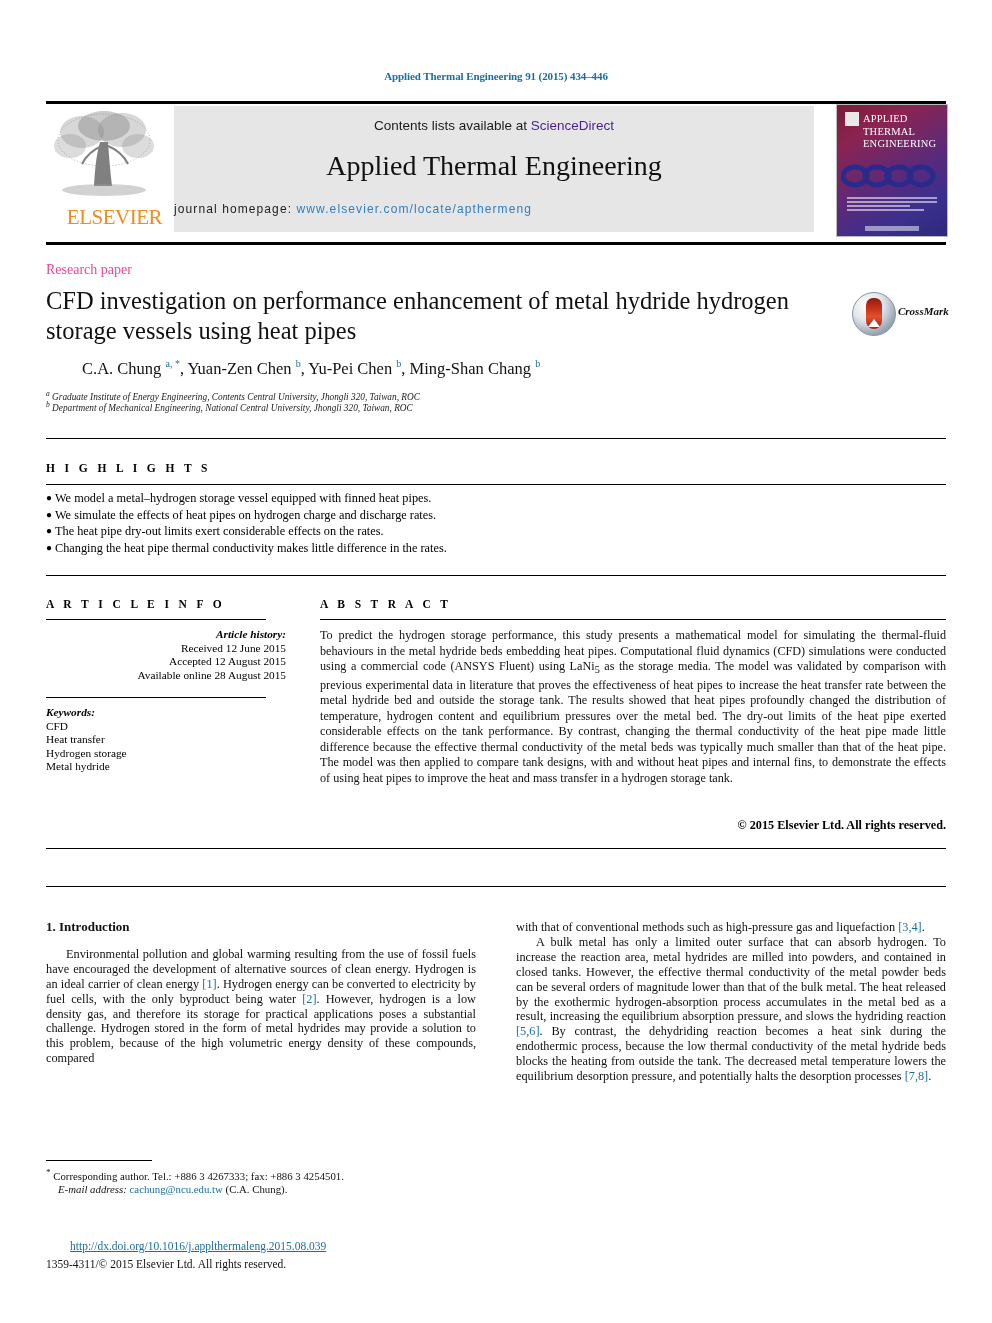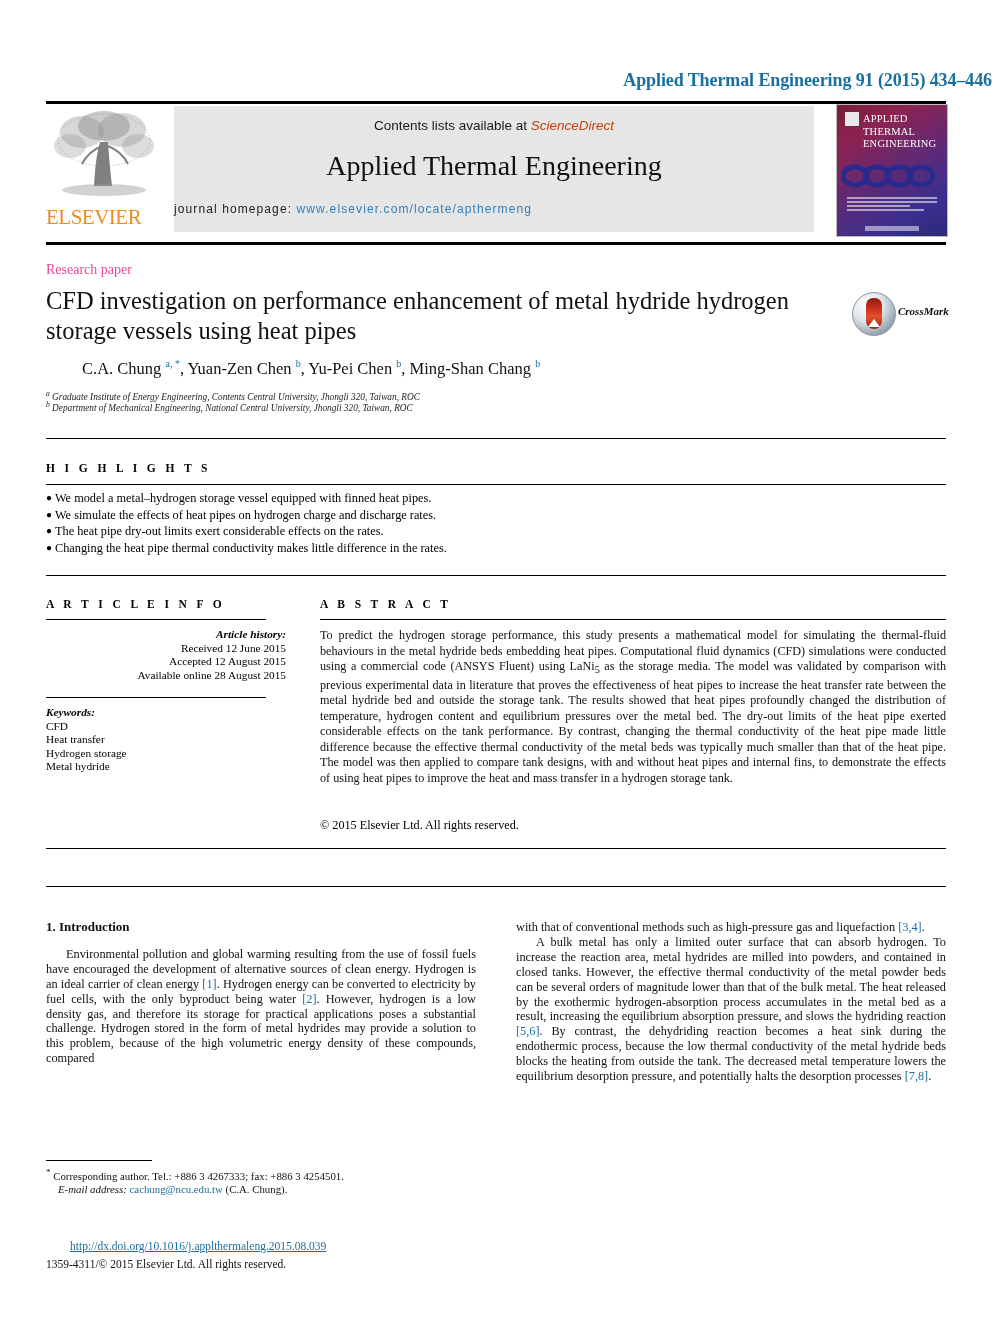--- a/index.html
+++ b/index.html
@@ -20,24 +20,24 @@
     left: 0; top: 0;
     width: 992px;
     height: 1323px;
   }
 
   
   .runhead {
     position: absolute;
     left: 0; top: 70px;
     width: 992px;
-    text-align: right;
+    text-align: center;
     font-family: "Liberation Serif", serif;
     font-weight: bold;
-    font-size: 18px;
+    font-size: 11px;
     color: #1a6ea0;
     letter-spacing: -0.1px;
   }
 
   
   .rule-thick {
     position: absolute;
     left: 46px;
     width: 900px;
     height: 3px;
@@ -61,21 +61,21 @@
   }
   .tree-canvas {
     position: absolute;
     left: 6px; top: 0;
     width: 104px; height: 98px;
   }
   .elsevier-word {
     position: absolute;
     left: 0; bottom: 4px;
     width: 116px;
-    text-align: left;
+    text-align: right;
     font-family: "Liberation Serif", serif;
     font-size: 21px;
     letter-spacing: -0.5px;
     color: #f08c1e;
   }
   .banner {
     position: absolute;
     left: 128px; top: 2px;
     width: 640px; height: 126px;
     background: #e6e6e6;
@@ -83,22 +83,21 @@
   .banner-contents {
     position: absolute;
     left: 0; top: 12px;
     width: 640px;
     text-align: center;
     font-family: "Liberation Sans", sans-serif;
     font-size: 13.5px;
     color: #1a1a1a;
   }
   .banner-contents .sd {
-    color: #c2410c;
-    font-style: italic;
+    color: #4c1d95;
   }
   .banner-journal {
     position: absolute;
     left: 0; top: 44px;
     width: 640px;
     text-align: center;
     font-family: "Liberation Serif", serif;
     font-size: 28px;
     color: #111;
   }
@@ -297,21 +296,23 @@
     width: 626px;
     font-size: 12.2px;
     line-height: 15.5px;
     text-align: justify;
     color: #111;
   }
   .abstract-copy {
     position: absolute;
     left: 320px; top: 818px;
     width: 626px;
+    text-align: right;
     font-size: 12.2px;
+    font-weight: bold;
   }
 
   .rule-abs-bottom { left: 46px; top: 848px; width: 900px; }
   .rule-body-top { left: 46px; top: 886px; width: 900px; }
 
   
   .col {
     position: absolute;
     top: 920px;
     width: 430px;

